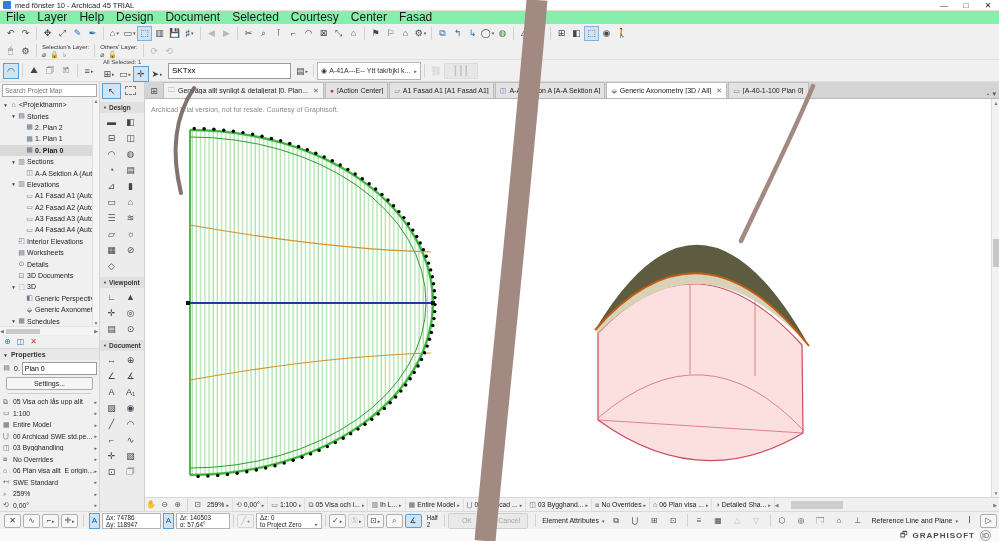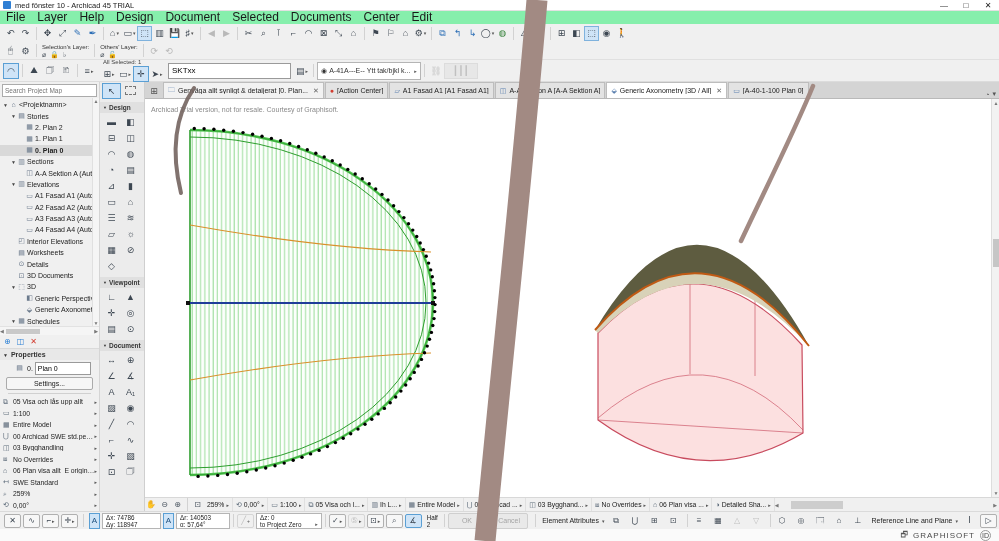--- a/index.html
+++ b/index.html
@@ -53,21 +53,21 @@
   .trow{display:flex;align-items:center;height:11.4px;font-size:7px;white-space:nowrap;color:#222;}
   .trow.sel{background:#d9d9d9;font-weight:bold;}
   .texp{width:7px;font-size:5px;color:#444;text-align:center;flex:none;}
   .tico{width:9px;font-size:7px;color:#6b7a8c;text-align:center;flex:none;margin-right:1px;}
   #tree-vscroll{position:absolute;right:0;top:0;bottom:0;width:7px;background:#f5f5f5;border-left:1px solid #e0e0e0;font-size:5px;color:#777;display:flex;flex-direction:column;justify-content:space-between;align-items:center;box-sizing:border-box;}
   #tree-hscroll{height:8px;background:#f5f5f5;display:flex;align-items:center;font-size:5px;color:#777;border-top:1px solid #e2e2e2;}
   #tree-hthumb{height:5px;width:34px;background:#c9c9c9;margin:0 2px;}
   #nav-actions{height:13px;display:flex;align-items:center;gap:6px;padding-left:4px;font-size:8px;border-bottom:1px solid #dadada;}
   
   #props-header{height:11px;display:flex;align-items:center;font-size:7px;font-weight:bold;color:#333;background:#e8e8e8;padding-left:3px;gap:3px;}
-  #props-name-row{height:14px;display:flex;align-items:center;padding:1px 15px;gap:2px;font-size:7px;}
+  #props-name-row{height:14px;display:flex;align-items:center;padding:1px 2px;gap:2px;font-size:7px;}
   #props-name-input{flex:1;height:11px;border:1px solid #9a9a9a;background:#fff;font-size:7px;padding:0 2px;font-family:inherit;width:50px;}
   #settings-btn{height:11px;margin:1px 6px;border:1px solid #ababab;background:#f6f6f6;font-size:7px;display:flex;align-items:center;justify-content:center;border-radius:2px;}
   #props-divider{height:1px;background:#d0d0d0;margin:2px 8px;}
   .prow{display:flex;align-items:center;height:11.5px;font-size:6.8px;color:#222;white-space:nowrap;padding-left:3px;}
   .prow .pico{width:10px;font-size:7px;color:#5d6b7a;flex:none;}
   .prow .plabel{flex:1;overflow:hidden;text-overflow:ellipsis;}
   .prow .parr{font-size:5px;color:#555;padding-right:2px;}
   
   #toolbox{top:82px;left:100px;width:45px;height:429px;background:#ececec;border-right:1px solid #cfcfcf;box-sizing:border-box;overflow:hidden;}
   .tb-sec-header{height:11px;display:flex;align-items:center;font-size:6.5px;font-weight:bold;color:#333;background:#e0e0e0;padding-left:3px;gap:2px;margin-top:2px;}
@@ -91,21 +91,21 @@
   
   #controlbar{top:511px;left:0;right:0;height:18px;background:#f0f0f0;display:flex;align-items:center;padding-left:4px;border-top:1px solid #dadada;box-sizing:border-box;font-size:6.5px;}
   .cbtn{height:14px;min-width:17px;border:1px solid #b0b0b0;background:#f7f7f7;display:flex;align-items:center;justify-content:center;font-size:8px;color:#3d4752;margin-right:2px;box-sizing:border-box;border-radius:2px;padding:0 2px;}
   .cbtn.gray{color:#c0c0c0;border-color:#d5d5d5;background:#f0f0f0;}
   .toggleA{width:13px;height:16px;border:1px solid #5a9fd4;background:#cfe4f7;display:flex;align-items:center;justify-content:center;font-size:8px;color:#1c4f7d;margin:0 2px;box-sizing:border-box;}
   .coordbox{height:16px;background:#fff;border:1px solid #b5b5b5;padding:0 3px;display:flex;flex-direction:column;justify-content:center;line-height:7px;font-size:6.3px;color:#222;box-sizing:border-box;}
   .okbtn{height:14px;width:44px;border:1px solid #cfcfcf;background:#e9e9e9;color:#a5a5a5;display:flex;align-items:center;justify-content:center;font-size:7px;margin-right:4px;border-radius:2px;}
   .cb-label{display:flex;align-items:center;gap:2px;font-size:7px;color:#222;margin:0 3px;white-space:nowrap;}
   
   #statusbar{top:529px;left:0;right:0;height:12px;background:#fafafa;display:flex;align-items:center;justify-content:flex-end;padding-right:8px;gap:5px;}
-  #brand{font-size:8px;letter-spacing:1px;color:#4a4a4a;font-weight:normal;}
+  #brand{font-size:8px;letter-spacing:1px;color:#4a4a4a;font-weight:bold;}
   #brand-id{font-size:7px;color:#4a4a4a;border:1px solid #9a9a9a;border-radius:50%;width:9px;height:9px;display:flex;align-items:center;justify-content:center;line-height:9px;}
   
   #artifacts{position:absolute;inset:0;z-index:99;pointer-events:none;}
 </style>
 </head>
 <body>
 
 <div id="titlebar" class="abs">
   <div id="app-icon"></div>
   <span>med fönster 10 - Archicad 45 TRIAL</span>
@@ -116,23 +116,23 @@
   </div>
 </div>
 
 <div id="menubar" class="abs">
     <span class="menu-item">File</span>
     <span class="menu-item">Layer</span>
     <span class="menu-item">Help</span>
     <span class="menu-item">Design</span>
     <span class="menu-item">Document</span>
     <span class="menu-item">Selected</span>
-    <span class="menu-item">Documents</span>
+    <span class="menu-item">Courtesy</span>
     <span class="menu-item">Center</span>
-    <span class="menu-item">Edit</span>
+    <span class="menu-item">Fasad</span>
   </div>
 
 <div id="toolbar1" class="abs">
     <div class="tbtn">↶</div>
     <div class="tbtn">↷</div>
     <div class="tsep"></div>
     <div class="tbtn">✥</div>
     <div class="tbtn">⤢</div>
     <div class="tbtn blue">✎</div>
     <div class="tbtn blue">✒</div>

